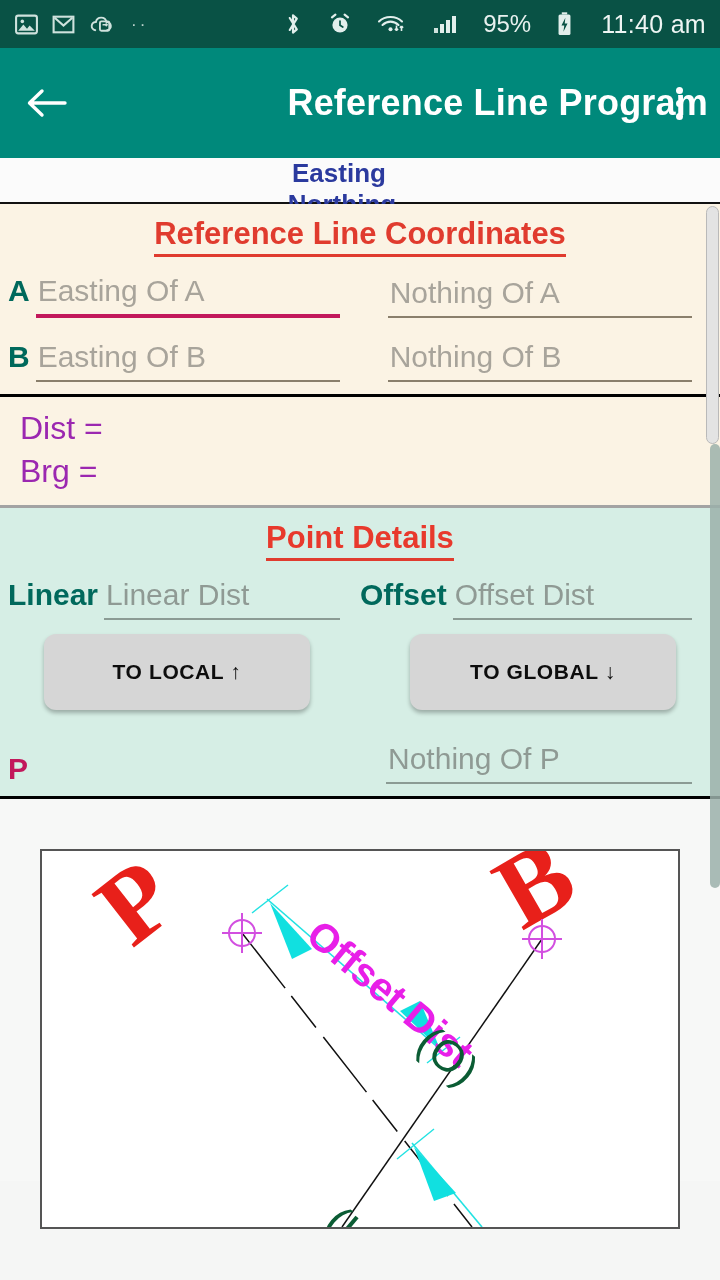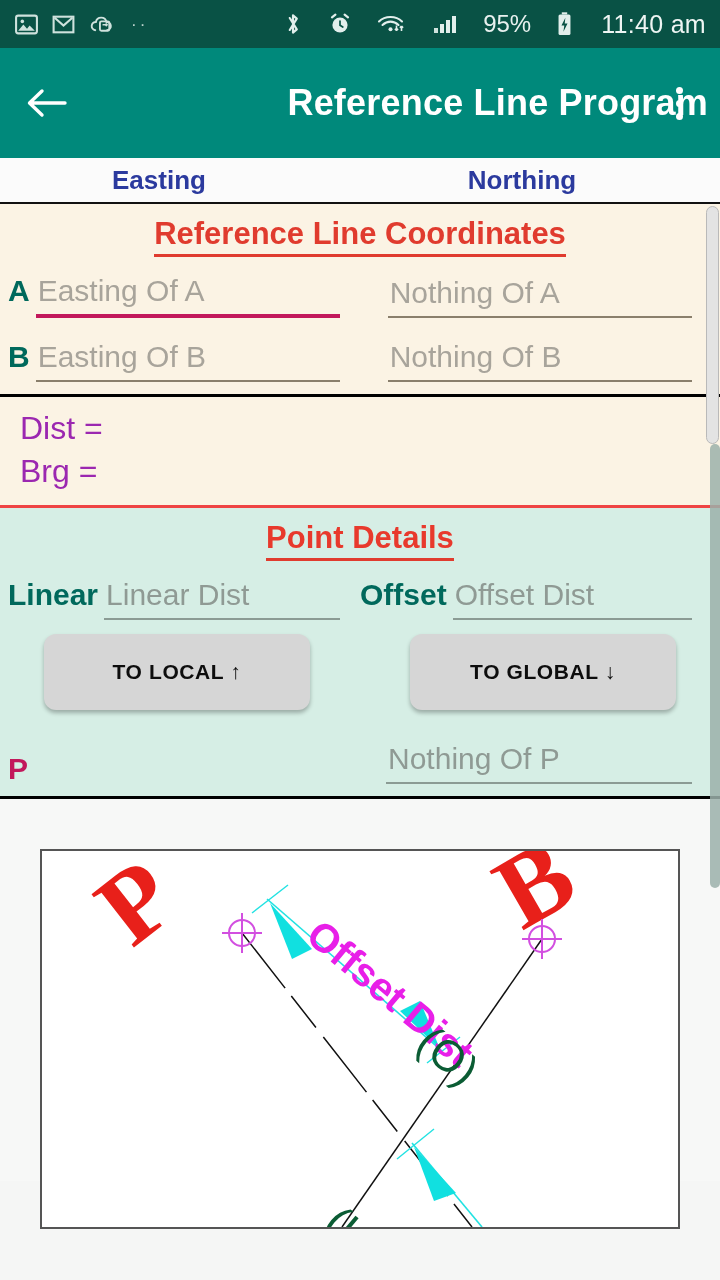--- a/index.html
+++ b/index.html
@@ -35,20 +35,21 @@
     position:absolute; left:0; right:12px; text-align:right; pointer-events:none;
   }
   .overflow-btn{ margin-left:auto; width:46px; height:58px; display:flex; flex-direction:column;
     align-items:center; justify-content:center; gap:6px; cursor:pointer; z-index:2;}
   .overflow-btn i{ width:7px; height:7px; background:#fff; border-radius:50%; display:block;}
 
   
   .colheads{
     height:46px; background:#fbfbfb; display:flex; align-items:center;
     border-bottom:2px solid #111;
+    flex-direction:column;
   }
   .colheads .ch{ font-size:26px; font-weight:bold; color:#2b3a9e; }
   .ch-east{ width:50%; text-align:center; padding-right:42px;}
   .ch-north{ width:50%; text-align:center; padding-right:36px;}
 
   
   .ref-section{
     background:#fbf3e4; position:relative;
     border-bottom:3px solid #000;
     padding-bottom:8px;
@@ -75,21 +76,21 @@
     border-bottom:2px solid #8a7f6c;
   }
   .finput::placeholder{ color:#a8a49b; opacity:1;}
   .finput.focused{ border-bottom:4px solid #c2185b; }
   .finput.grayline{ border-bottom:2px solid #8b9b94; }
   .finput.grayline::placeholder{ color:#8f9a94;}
   .field.blank .flabel{ visibility:hidden; }
 
   
   .distbrg{
-    background:#fbf3e4; border-bottom:3px solid #ef4444; padding:10px 0 12px 20px;
+    background:#fbf3e4; border-bottom:3px solid #a3a3a3; padding:10px 0 12px 20px;
   }
   .distbrg div{ color:#9b27b0; font-size:32px; font-weight:normal; line-height:1.35;}
 
   
   .point-section{
     background:#d6eee5; border-bottom:3px solid #000; padding-bottom:8px;
   }
   .buttons-row{ display:flex; padding:10px 8px 14px 8px; gap:28px; }
   .btn{
     flex:1 1 0; background:#d6d6d6; border:none; border-radius:12px;

